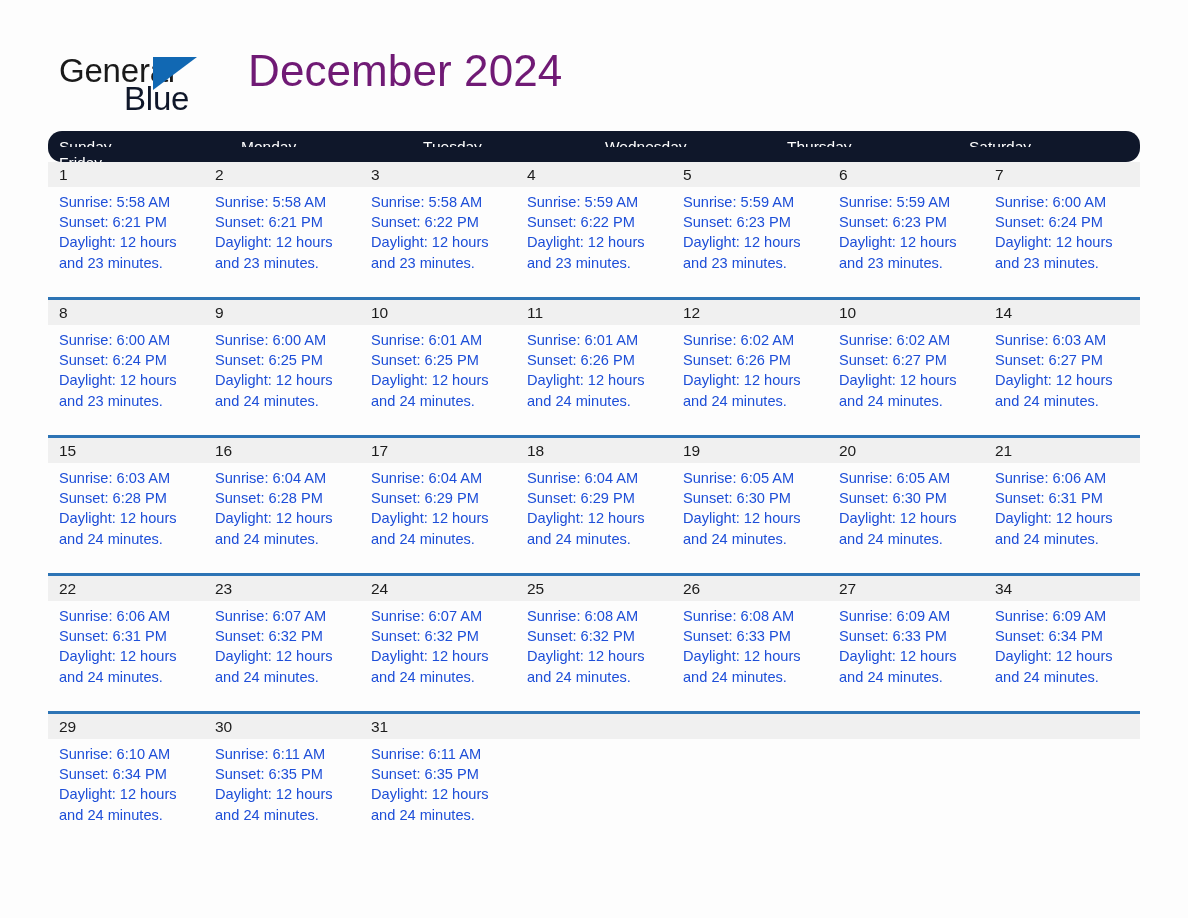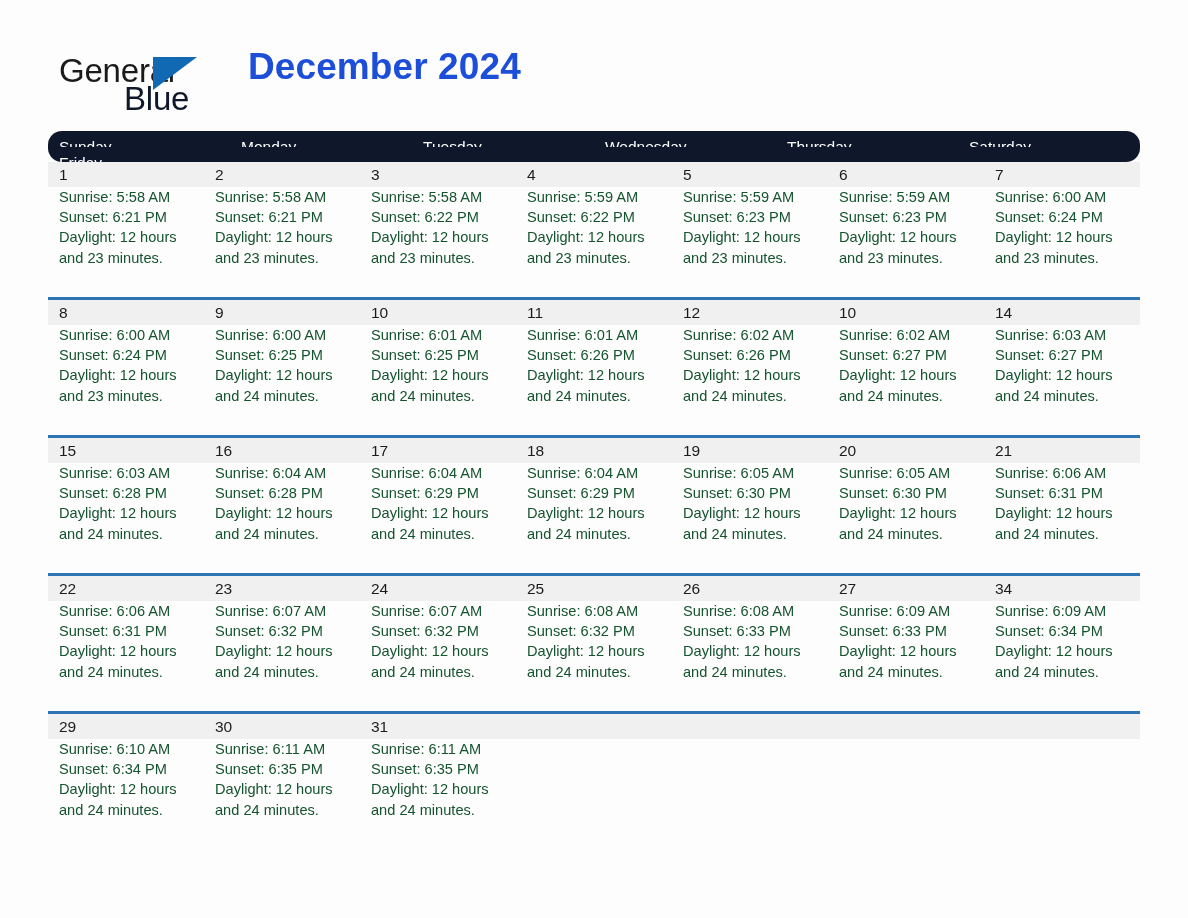--- a/index.html
+++ b/index.html
@@ -66,25 +66,25 @@
     border-top: 33px solid #1168b3;
     border-right: 44px solid transparent;
   }
 
   .title-block {
     text-align: right;
     flex: none;
     padding-top: 2px;
   }
   .month-title {
-    font-size: 37px;
-    color: #1d4ed8;
+    font-size: 44px;
+    color: #701a75;
     line-height: 1.12;
     letter-spacing: 0.1px;
-    font-weight: bold;
+    font-weight: normal;
   }
   .location {
     font-size: 23px;
     color: #1c1c1c;
     line-height: 1.2;
     margin-top: 9px;
     letter-spacing: 0.1px;
   }
 
   
@@ -139,23 +139,24 @@
   }
   .day-number {
     position: relative;
     height: 25px;
     line-height: 25px;
     font-size: 15.5px;
     color: #1c1c1c;
   }
   .day-info {
     position: relative;
+    margin-top: 5px;
     font-size: 14.6px;
     line-height: 20.2px;
-    color: #14532d;
+    color: #1d4ed8;
     white-space: pre-line;
   }
 </style>
 </head>
 <body>
 
 <div class="page">
 
   <div class="header">
 

